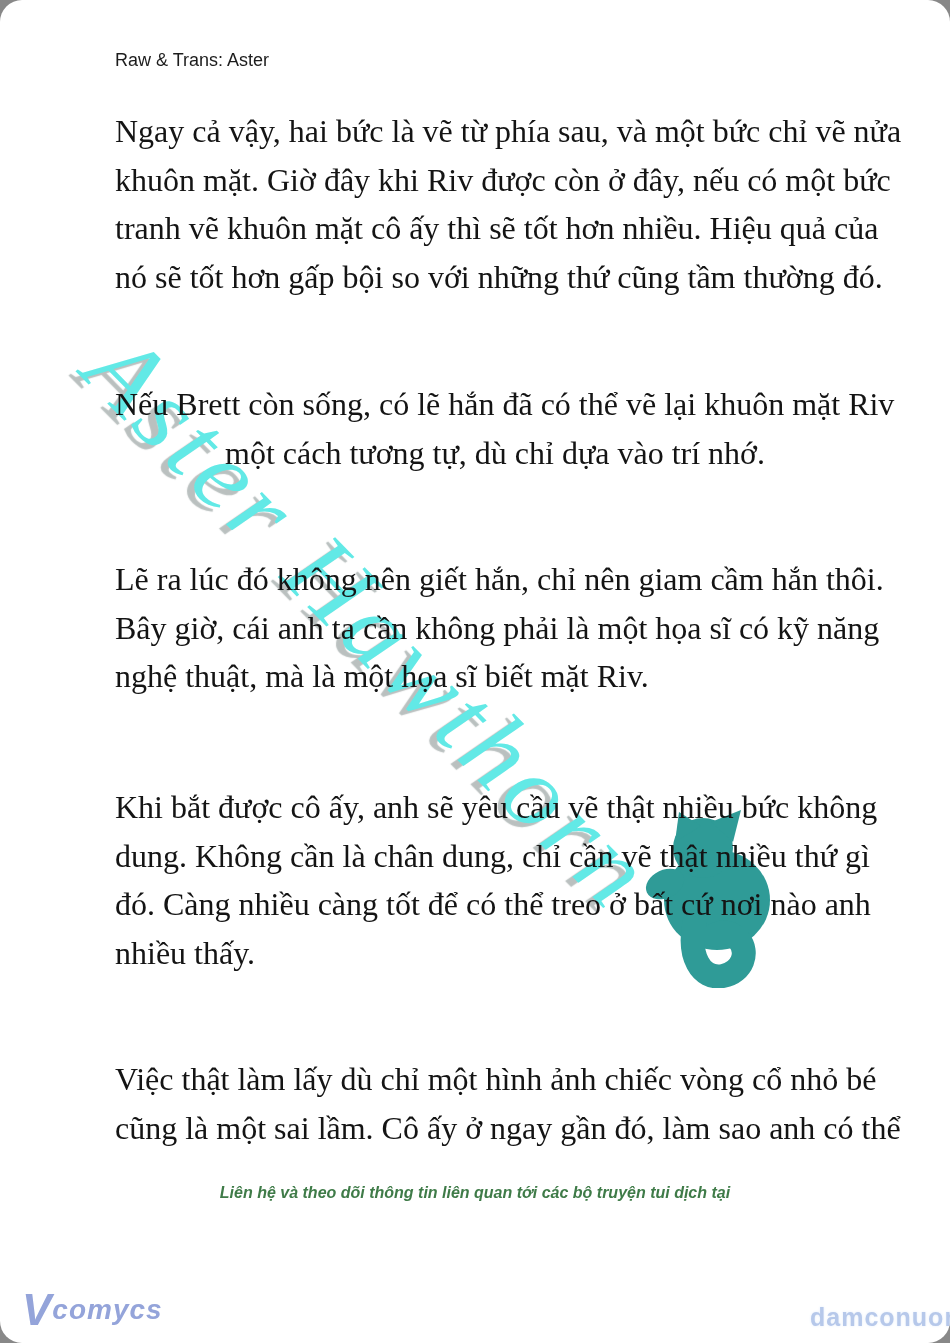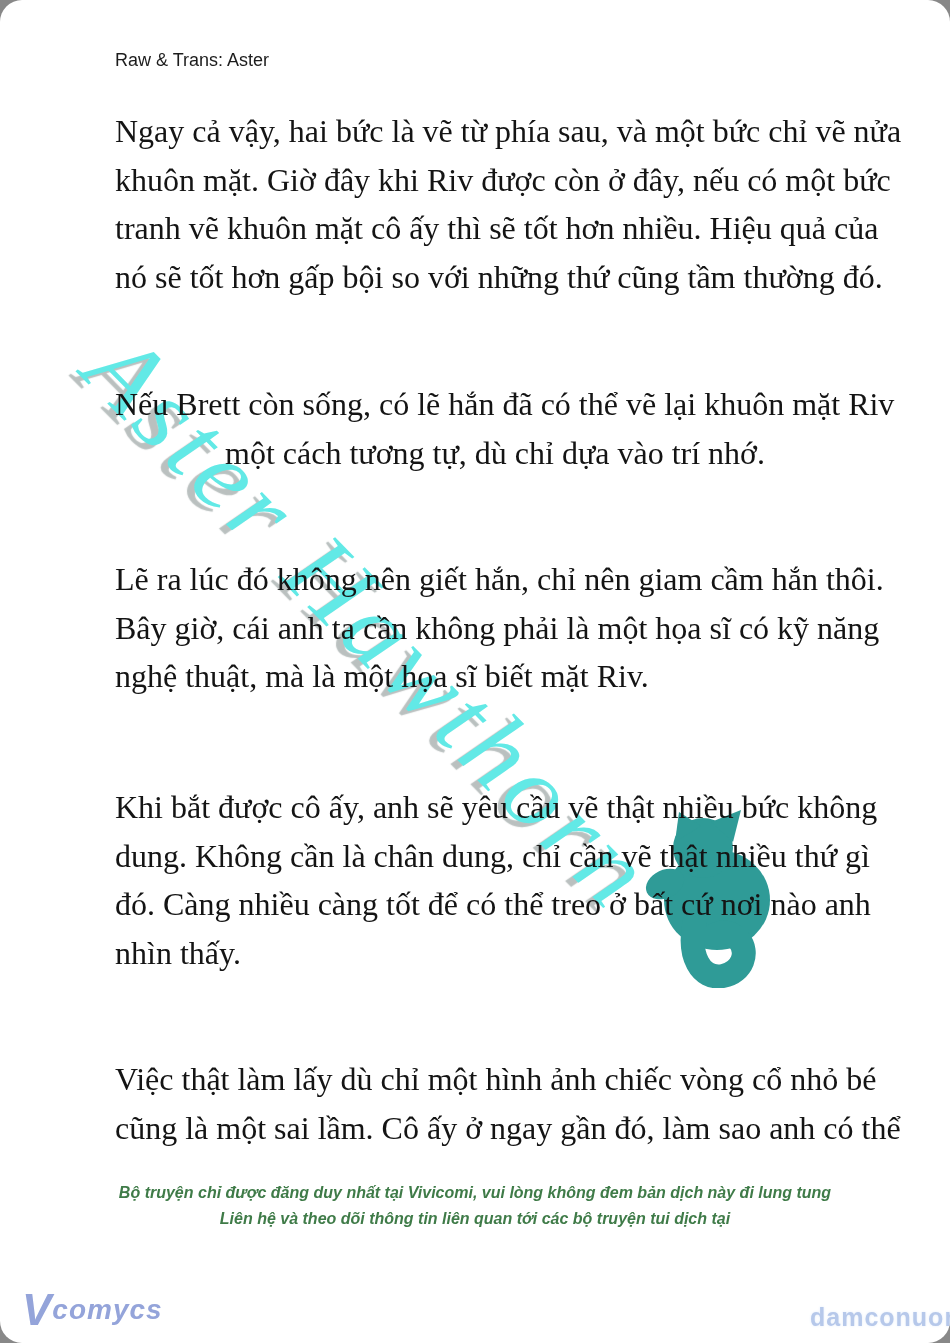--- a/index.html
+++ b/index.html
@@ -114,30 +114,29 @@
   <div class="para p3">
     <div class="line">Lẽ ra lúc đó không nên giết hắn, chỉ nên giam cầm hắn thôi.</div>
     <div class="line">Bây giờ, cái anh ta cần không phải là một họa sĩ có kỹ năng</div>
     <div class="line">nghệ thuật, mà là một họa sĩ biết mặt Riv.</div>
   </div>
 
   <div class="para p4">
     <div class="line">Khi bắt được cô ấy, anh sẽ yêu cầu vẽ thật nhiều bức không</div>
     <div class="line">dung. Không cần là chân dung, chỉ cần vẽ thật nhiều thứ gì</div>
     <div class="line">đó. Càng nhiều càng tốt để có thể treo ở bất cứ nơi nào anh</div>
-    <div class="line">nhìn thấy.</div>
+    <div class="line">nhiều thấy.</div>
   </div>
 
   <div class="para p5">
     <div class="line">Việc thật làm lấy dù chỉ một hình ảnh chiếc vòng cổ nhỏ bé</div>
     <div class="line">cũng là một sai lầm. Cô ấy ở ngay gần đó, làm sao anh có thể</div>
   </div>
 
   <div class="footer">
-    <div class="fline">Bộ truyện chỉ được đăng duy nhất tại Vivicomi, vui lòng không đem bản dịch này đi lung tung</div>
     <div class="fline">Liên hệ và theo dõi thông tin liên quan tới các bộ truyện tui dịch tại</div>
   </div>
 
   <div class="vcomycs">
     <span class="v">V</span><span class="rest">comycs</span>
   </div>
 
   <div class="damconuong">damconuong</div>
 
 </div>

